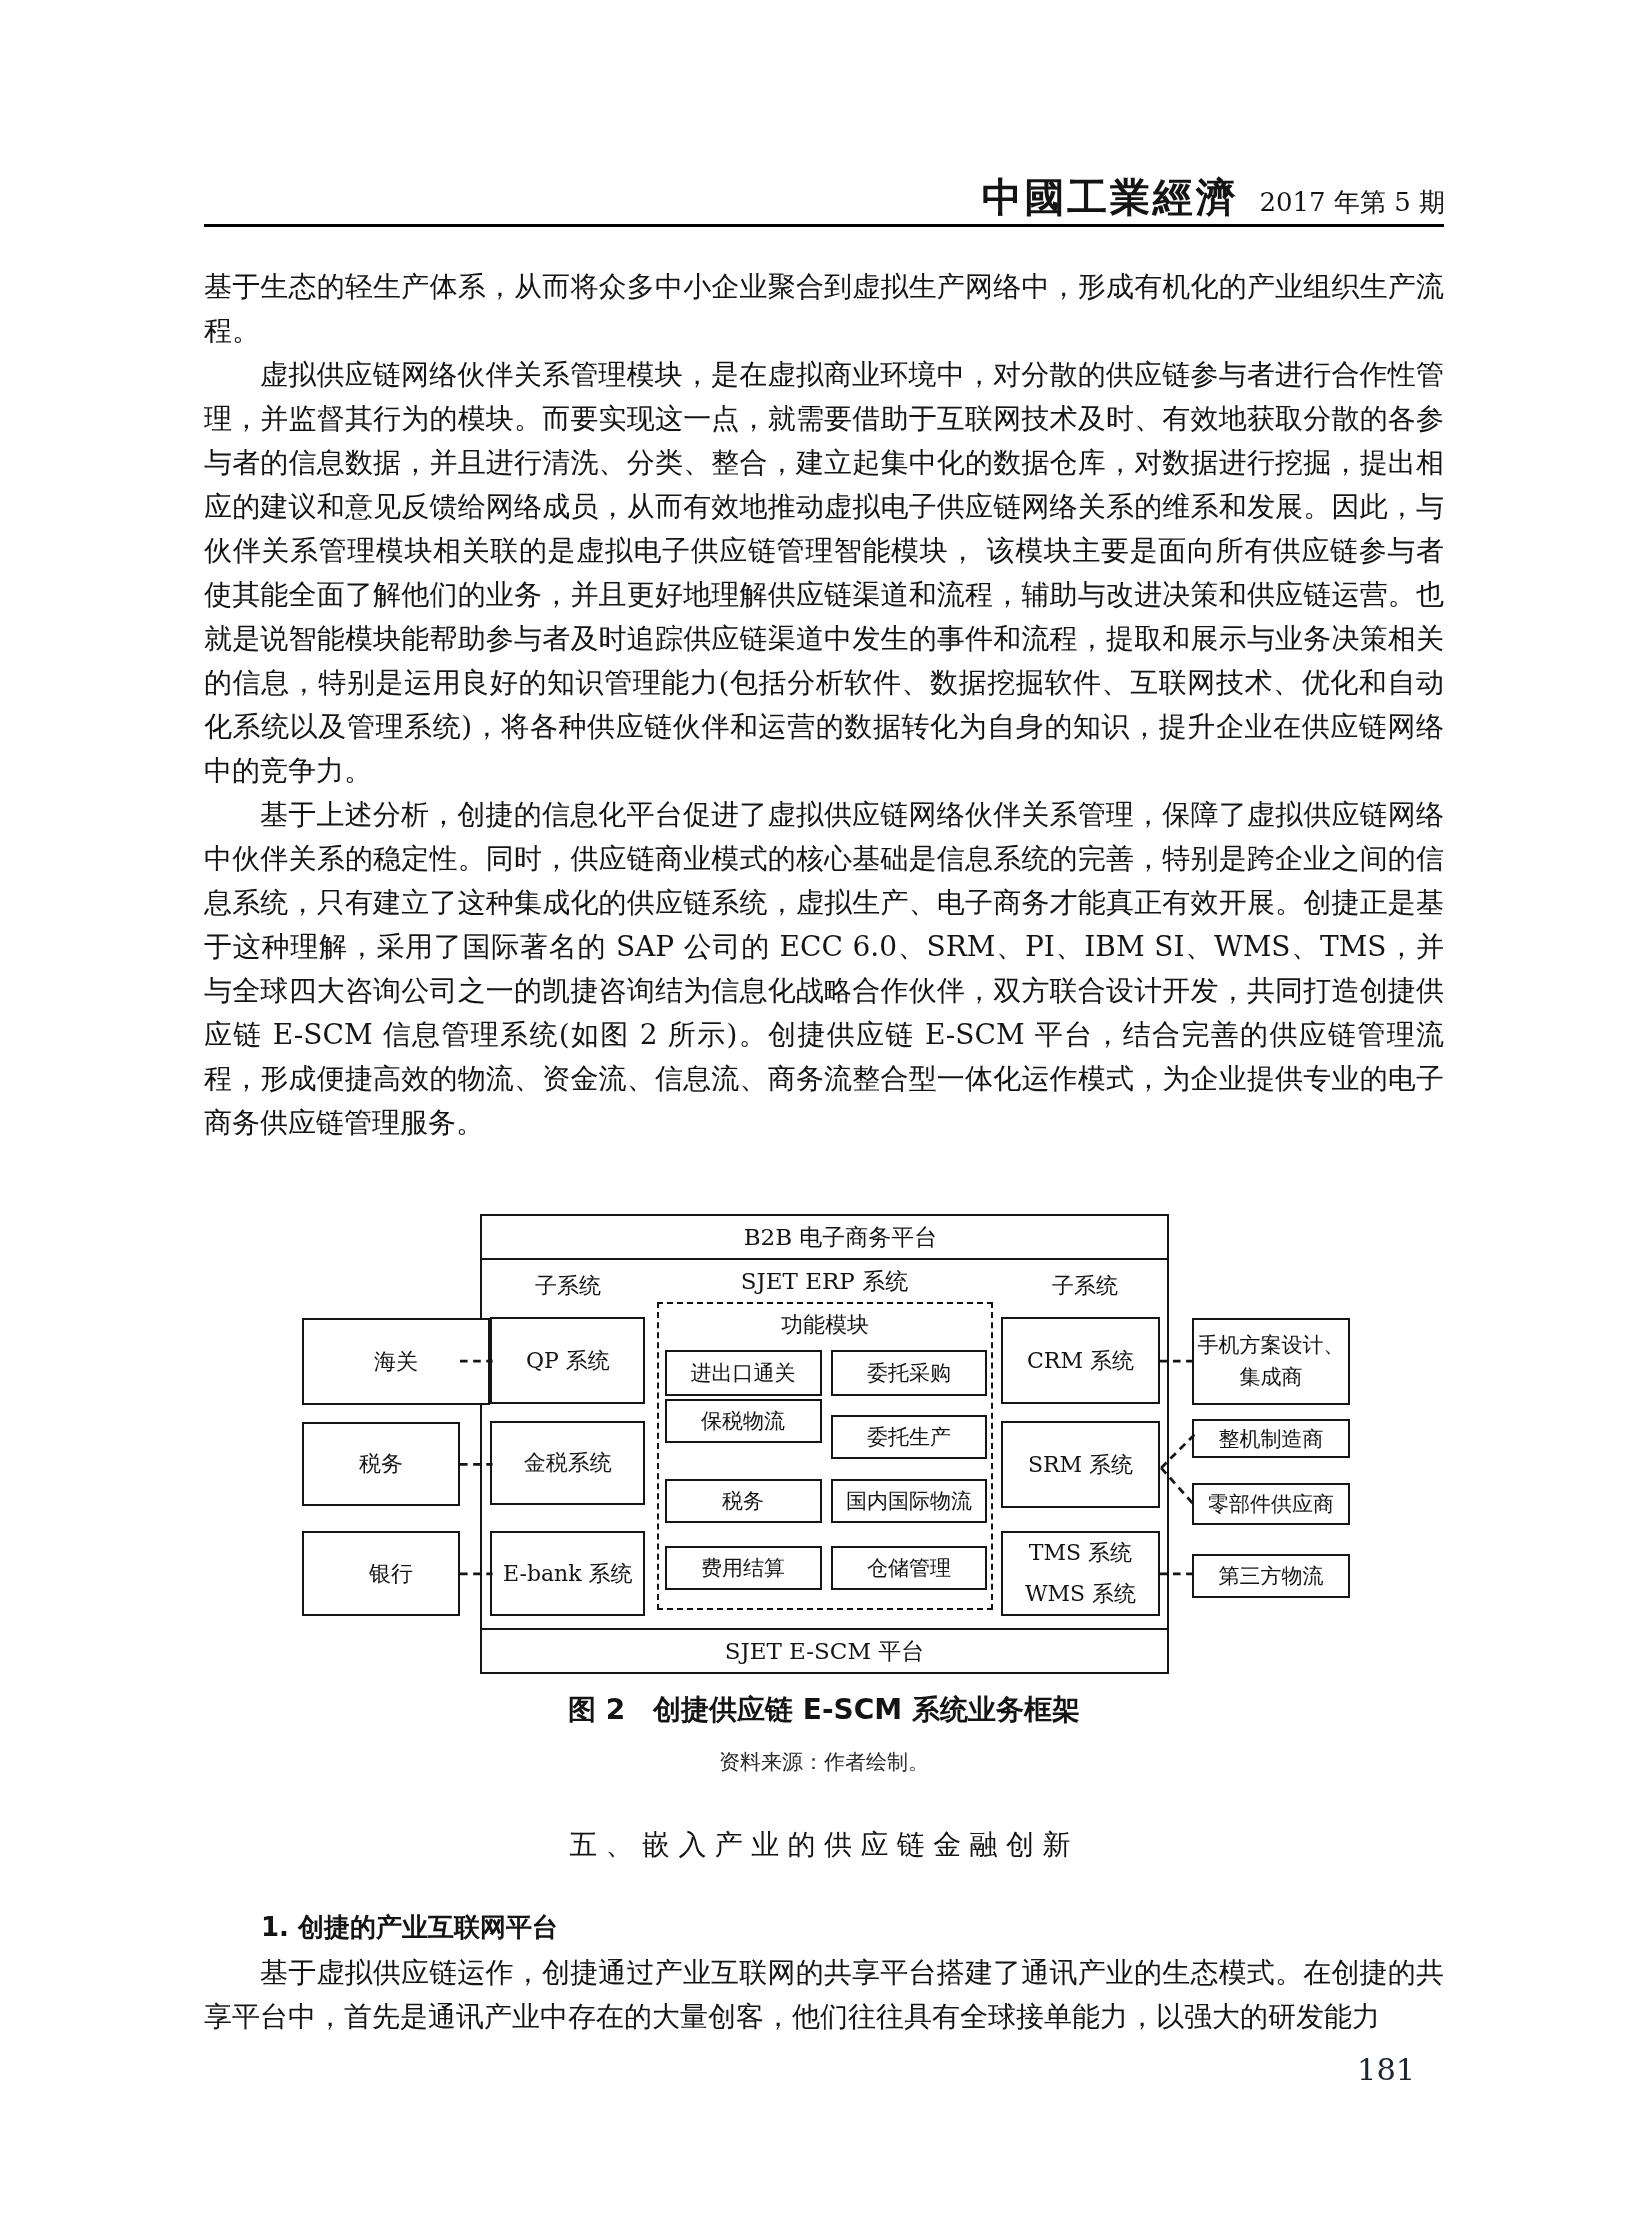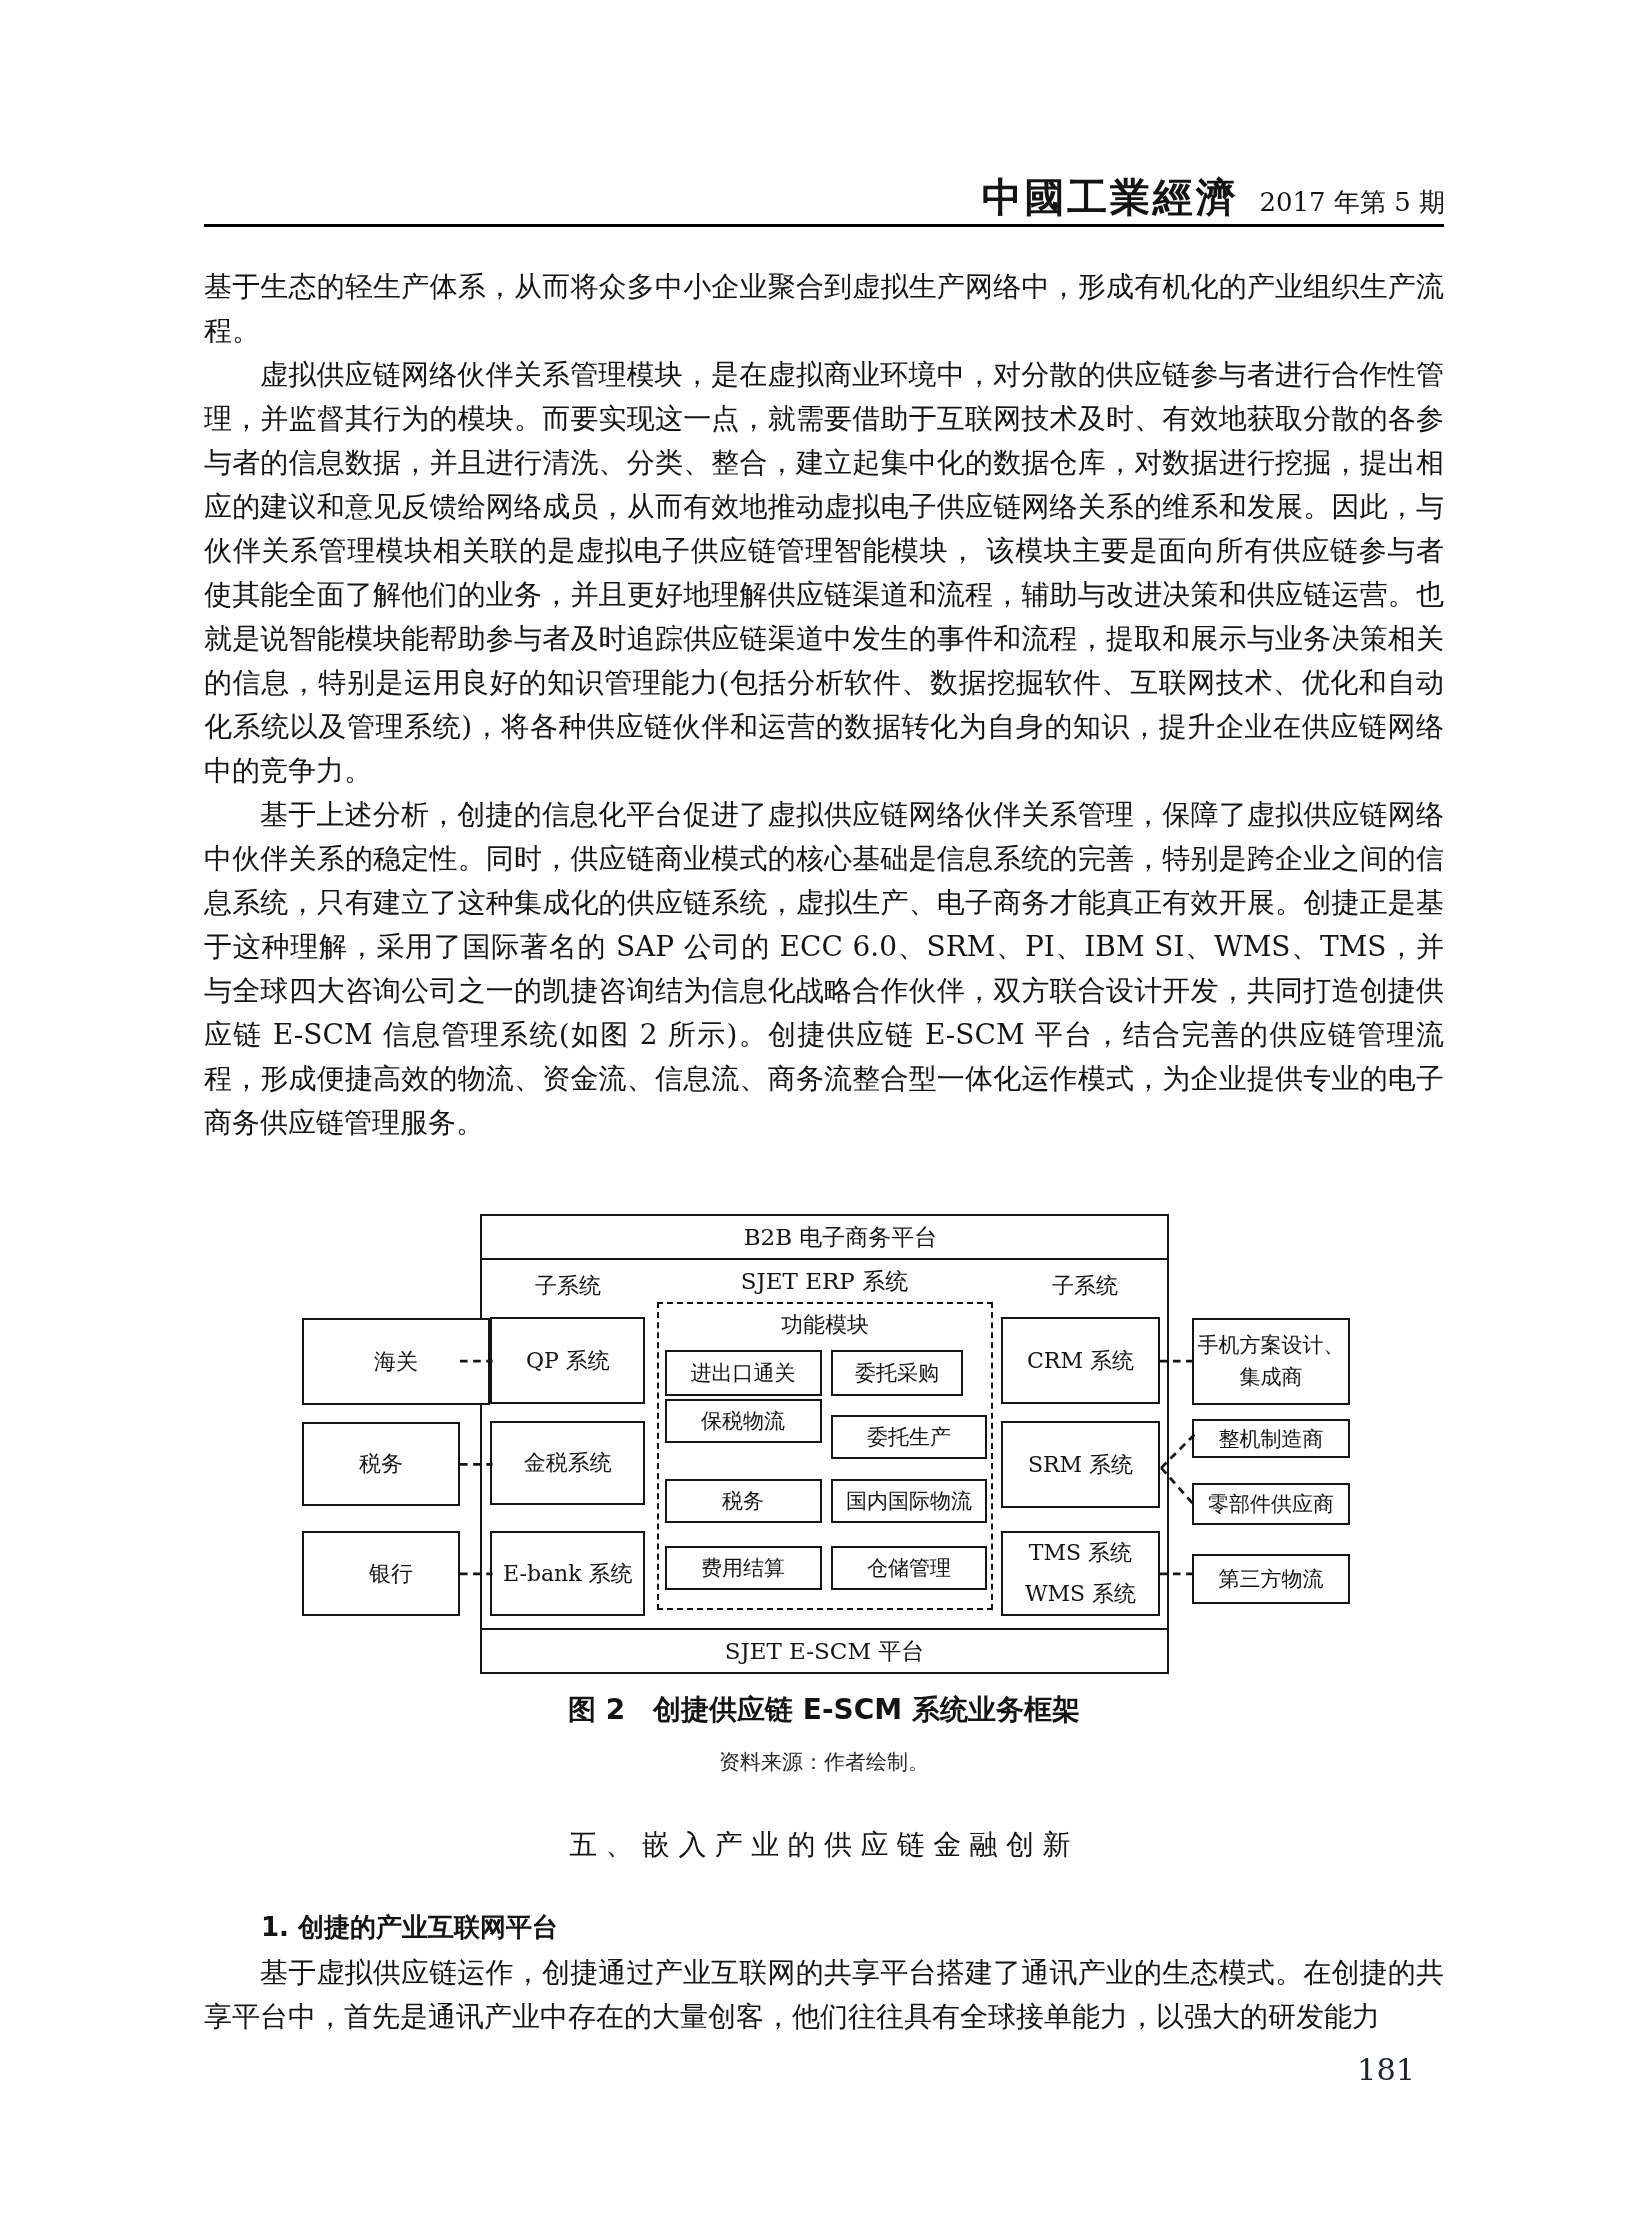--- a/index.html
+++ b/index.html
@@ -72,21 +72,21 @@
       <span class="sub-label" style="left:53px;">子系统</span>
       <span class="sub-label" style="left:570px;">子系统</span>
 
       <div class="fig-box" style="left:8.3px;top:101px;width:155px;height:87px;">QP 系统</div>
       <div class="fig-box" style="left:8.3px;top:205px;width:155px;height:84px;">金税系统</div>
       <div class="fig-box" style="left:8.3px;top:315px;width:155px;height:85px;">E-bank 系统</div>
 
       <div class="dashed-box">
         <div class="fm-label">功能模块</div>
         <div class="fig-box mod" style="left:5.5px;top:46px;width:157px;height:46px;">进出口通关</div>
-        <div class="fig-box mod" style="left:172px;top:46px;width:132px;height:46px;">委托采购</div>
+        <div class="fig-box mod" style="left:172px;top:46px;width:156px;height:46px;">委托采购</div>
         <div class="fig-box mod" style="left:5.5px;top:95px;width:157px;height:44px;">保税物流</div>
         <div class="fig-box mod" style="left:172px;top:111px;width:156px;height:44px;">委托生产</div>
         <div class="fig-box mod" style="left:5.5px;top:175px;width:157px;height:44px;">税务</div>
         <div class="fig-box mod" style="left:172px;top:175px;width:156px;height:44px;">国内国际物流</div>
         <div class="fig-box mod" style="left:5.5px;top:242px;width:157px;height:44px;">费用结算</div>
         <div class="fig-box mod" style="left:172px;top:242px;width:156px;height:44px;">仓储管理</div>
       </div>
 
       <div class="fig-box" style="left:519px;top:101px;width:159px;height:87px;">CRM 系统</div>
       <div class="fig-box" style="left:519px;top:205px;width:159px;height:87px;">SRM 系统</div>
@@ -101,21 +101,21 @@
     <div class="fig-box" style="left:302px;top:1318px;width:188px;height:87px;">海关</div>
     <div class="fig-box" style="left:302px;top:1422px;width:158px;height:84px;">税务</div>
     <div class="fig-box" style="left:302px;top:1531px;width:158px;height:85px;padding-left:20px;">银行</div>
 
     <div class="fig-box twoline" style="left:1192px;top:1318px;width:158px;height:87px;">
       <span>手机方案设计、</span>
       <span>集成商</span>
     </div>
     <div class="fig-box mod" style="left:1192px;top:1419px;width:158px;height:39px;">整机制造商</div>
     <div class="fig-box mod" style="left:1192px;top:1483px;width:158px;height:42px;">零部件供应商</div>
-    <div class="fig-box mod" style="left:1192px;top:1554px;width:158px;height:50px;">第三方物流</div>
+    <div class="fig-box mod" style="left:1192px;top:1554px;width:158px;height:44px;">第三方物流</div>
 
     <svg class="fig-svg" width="1081" height="485" viewBox="0 0 1560 700">
       <g stroke="#151515" stroke-width="4" stroke-dasharray="11 8" fill="none">
         <line x1="264" y1="224" x2="311" y2="224"></line>
         <line x1="264" y1="373" x2="311" y2="373"></line>
         <line x1="264" y1="531" x2="311" y2="531"></line>
         <line x1="1274" y1="224" x2="1322" y2="224"></line>
         <line x1="1276" y1="378" x2="1324" y2="330"></line>
         <line x1="1276" y1="378" x2="1324" y2="432"></line>
         <line x1="1274" y1="531" x2="1322" y2="531"></line>

